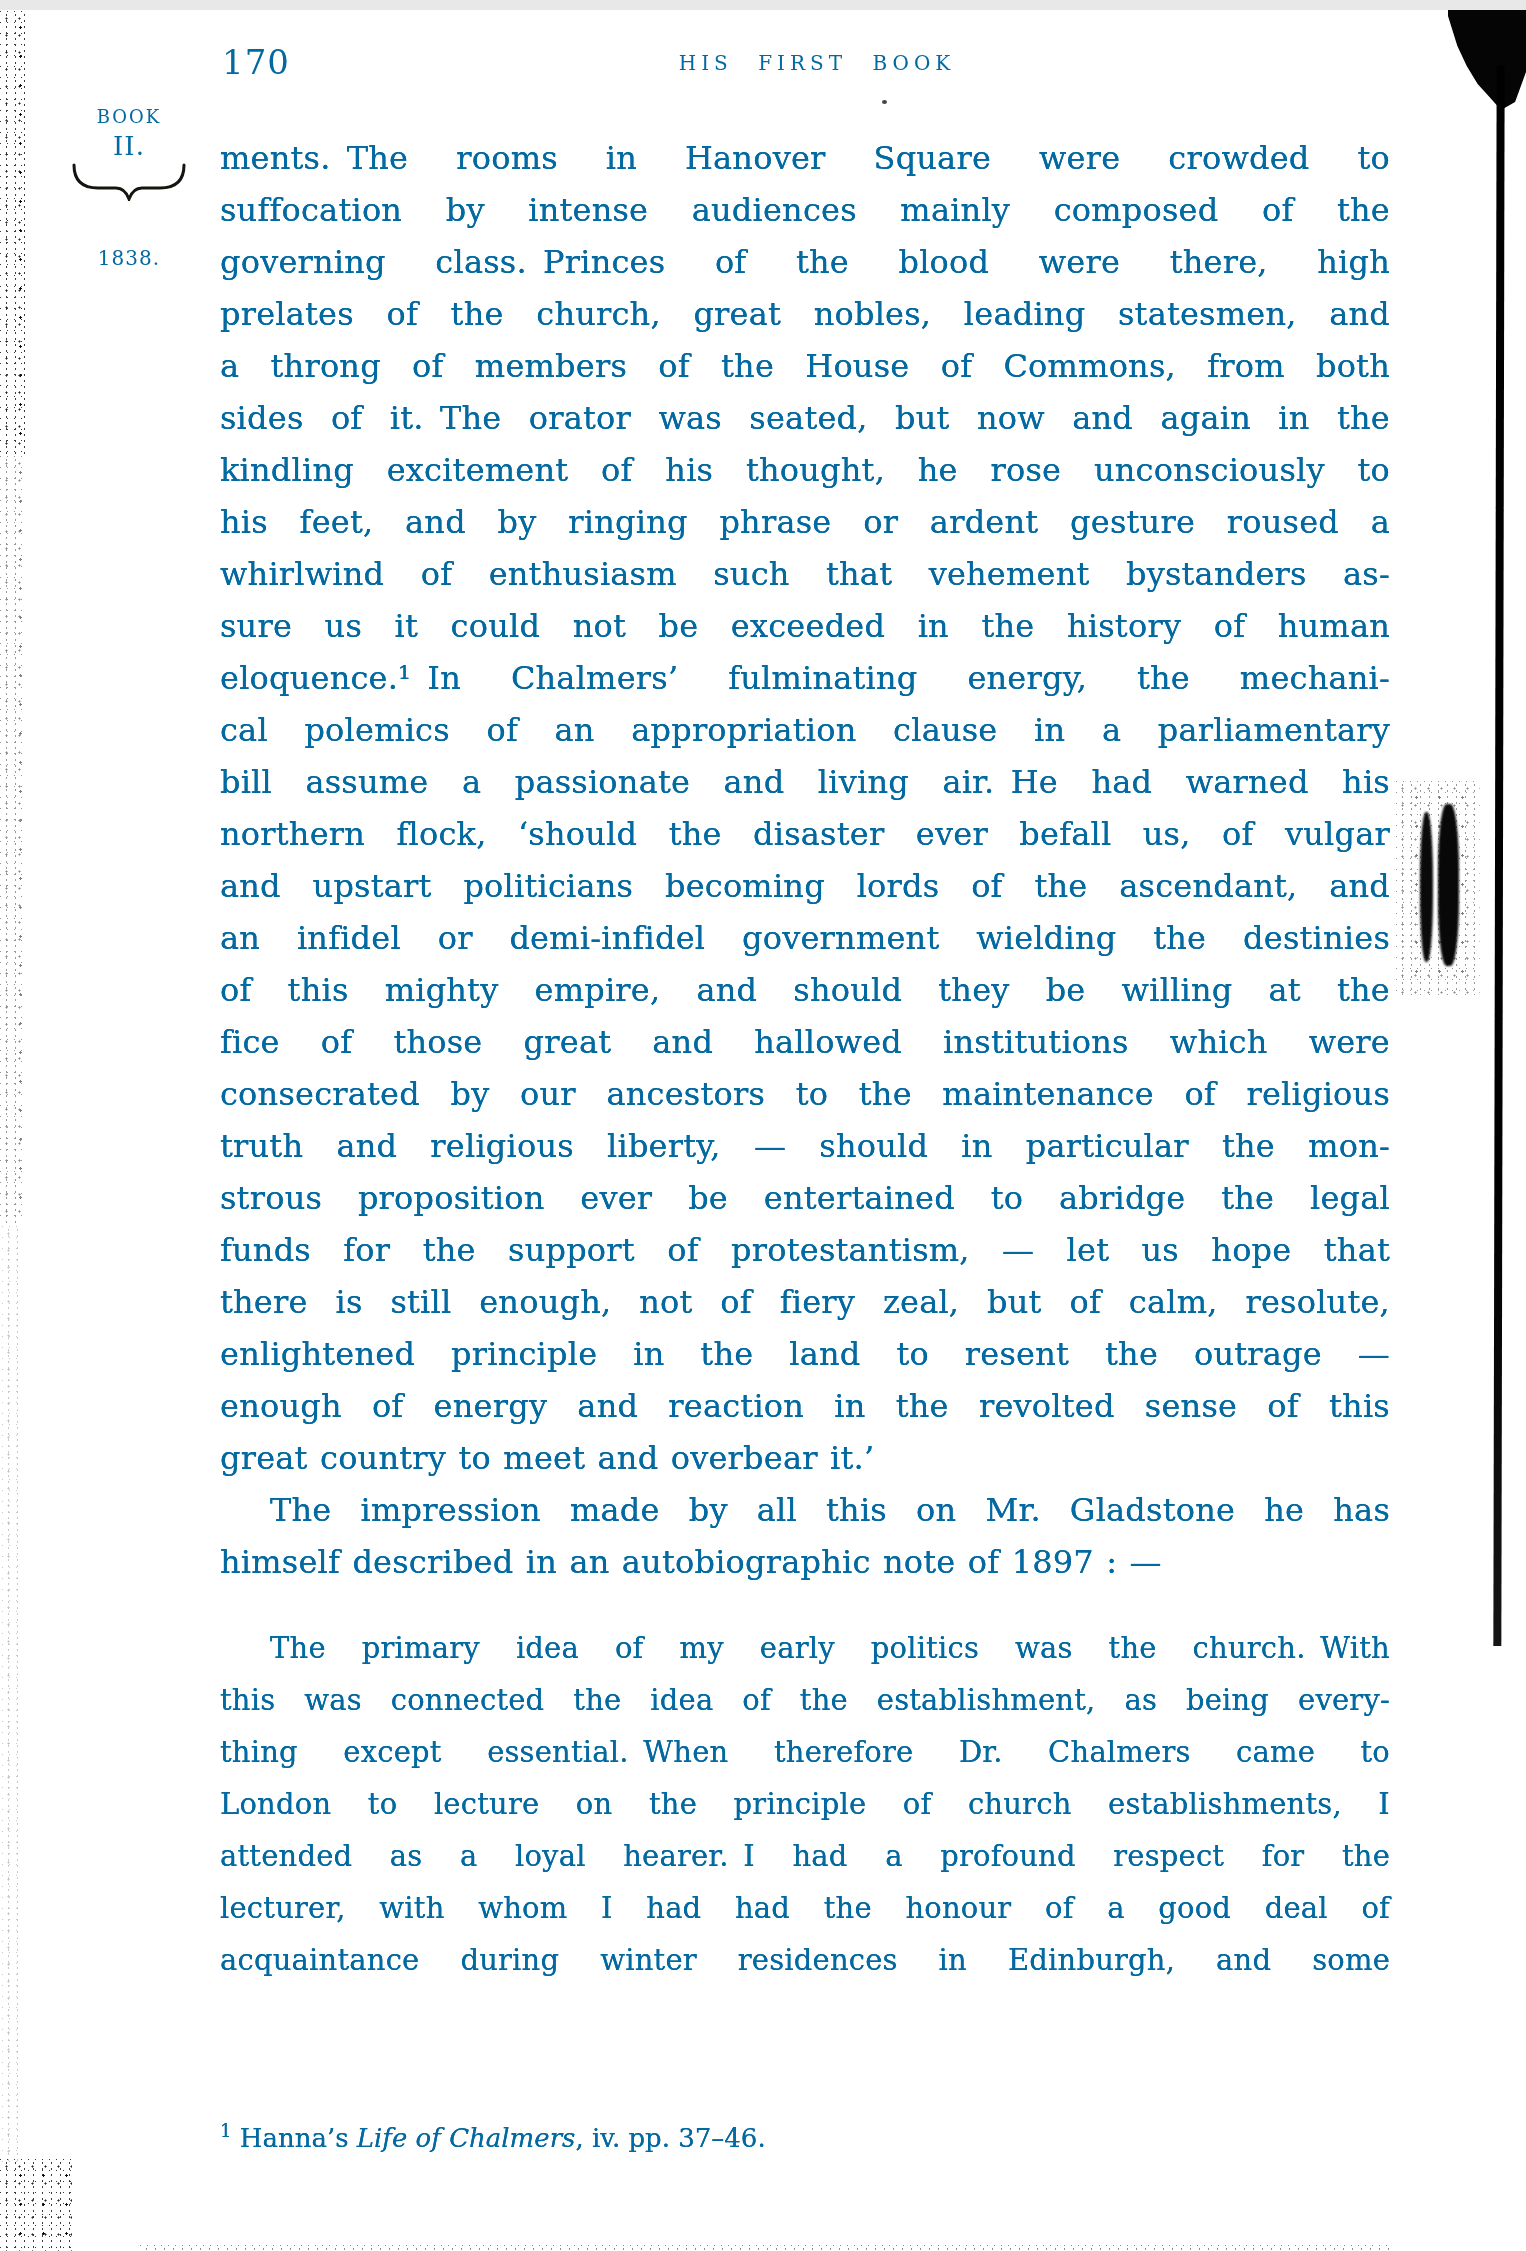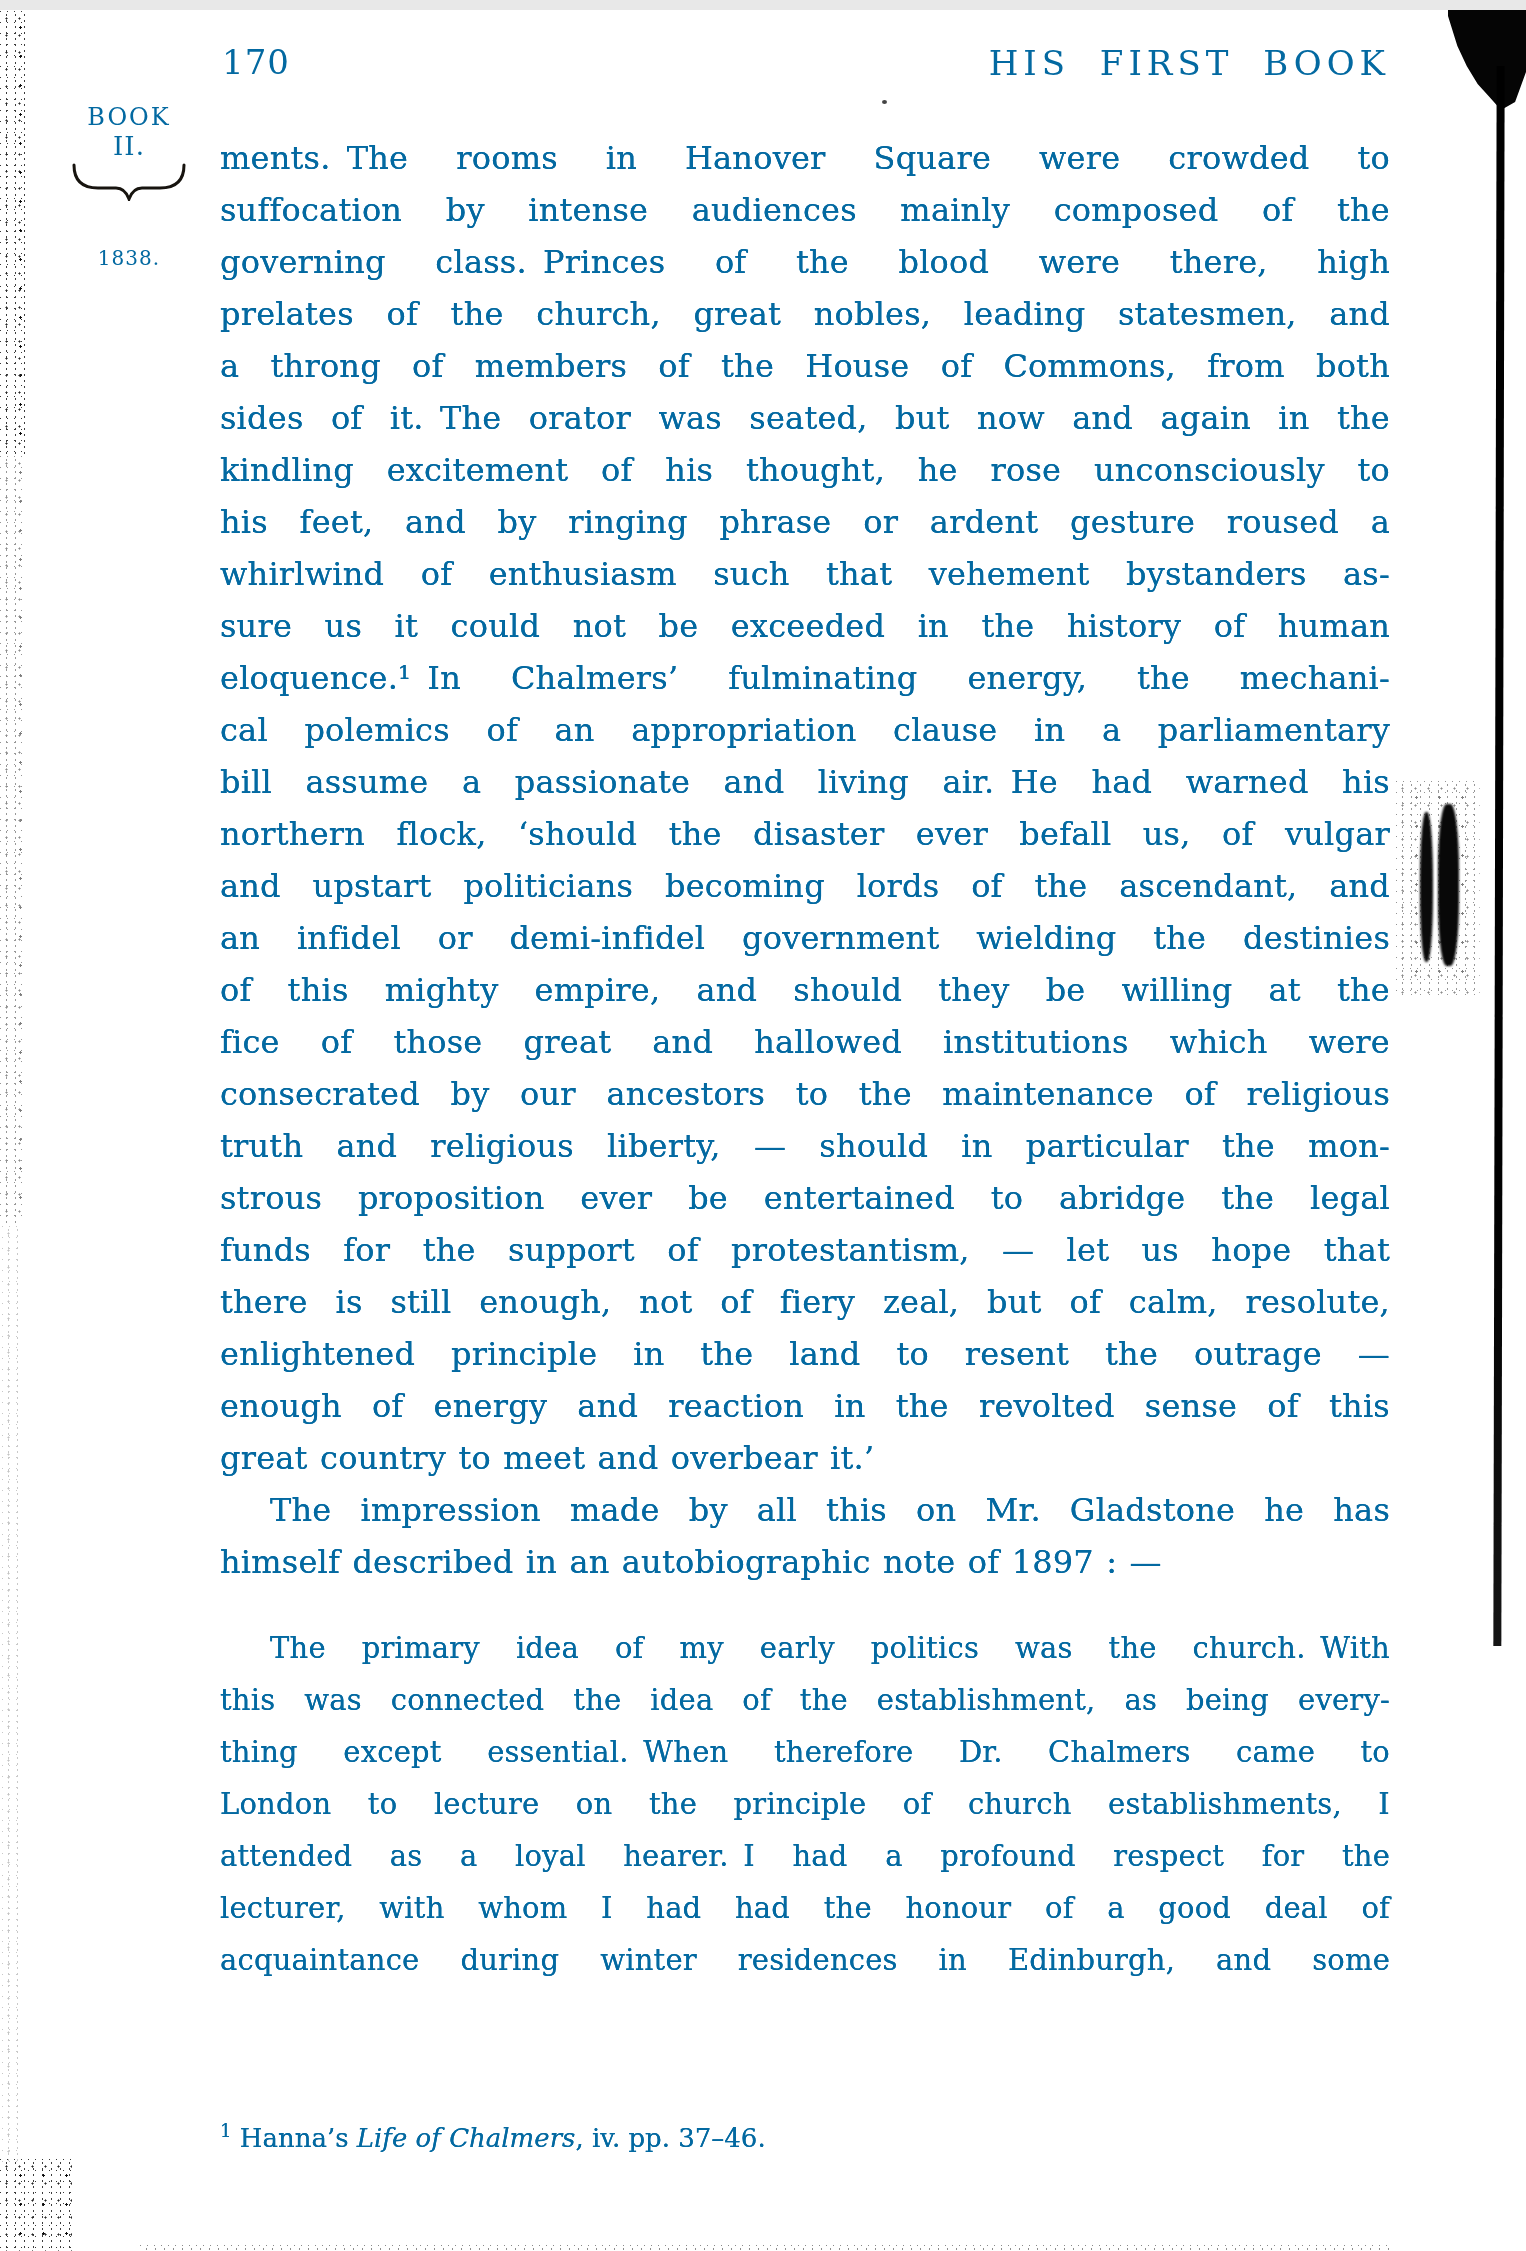--- a/index.html
+++ b/index.html
@@ -4,24 +4,24 @@
 <style>
   html,body{margin:0;padding:0;background:#e8e8e8;}
   .page{
     position:relative;width:1526px;height:2251px;background:#ffffff;
     font-family:"DejaVu Serif","Liberation Serif",serif;color:#0369a1;
     overflow:hidden;margin:10px auto;
   }
   
   .header{position:absolute;left:220px;top:30px;width:1170px;height:46px;}
   .page-number{position:absolute;left:2px;top:0;font-size:34px;line-height:44px;letter-spacing:1px;}
-  .running-header{position:absolute;left:0;right:0;top:4px;text-align:right;padding-left:24px;
-    font-size:34px;line-height:38px;letter-spacing:5px;word-spacing:14px;}
+  .running-header{position:absolute;left:0;right:0;top:4px;text-align:center;padding-left:24px;
+    font-size:20px;line-height:38px;letter-spacing:5px;word-spacing:14px;}
   .margin-notes{position:absolute;left:62px;top:92px;width:134px;text-align:center;}
-  .margin-book{font-size:24px;line-height:30px;letter-spacing:2px;}
+  .margin-book{font-size:18px;line-height:30px;letter-spacing:2px;}
   .margin-numeral{font-size:26px;line-height:28px;letter-spacing:1px;}
   .margin-brace{display:block;margin:3px auto 0 auto;}
   .margin-year{font-size:20px;line-height:30px;margin-top:42px;letter-spacing:1px;}
   .textcol{position:absolute;left:220px;top:122px;width:1170px;}
   .line{
     font-size:32px;height:52px;line-height:52px;
     text-align:justify;text-align-last:justify;
     letter-spacing:0.2px;word-spacing:2px;white-space:nowrap;
     text-shadow:0 0 0.5px currentColor;
   }

